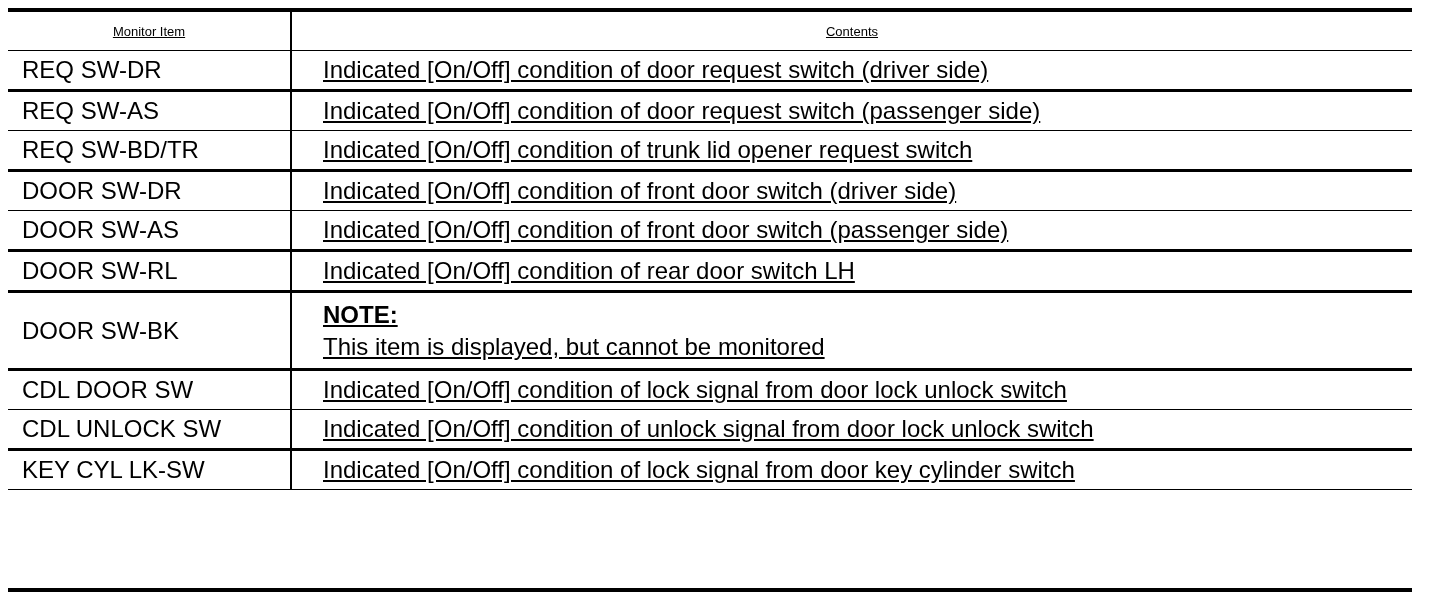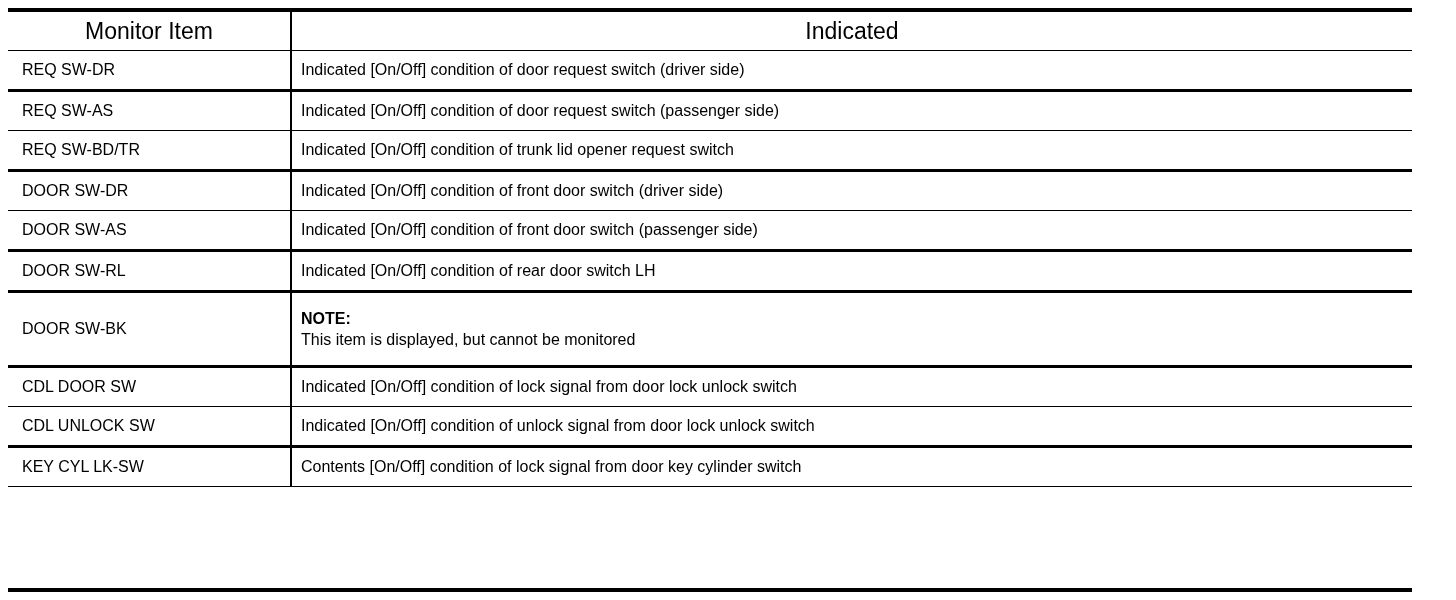--- a/index.html
+++ b/index.html
@@ -37,44 +37,46 @@
   
   table.monitor-table tr.header-row > th {
     border-top: 4px solid #000;
     border-bottom: 1px solid #000;
   }
 
   th, td {
     padding: 0;
     vertical-align: middle;
     font-weight: normal;
-    font-size: 16px;
+    font-size: 24px;
   }
 
   
   th.col-item-head,
   td.cell-item {
     border-right: 2px solid #000;
   }
 
   th.col-item-head,
   th.col-desc-head {
     height: 38px;
-    font-size: 23px;
+    font-size: 13px;
+    text-decoration: underline;
   }
 
   td.cell-item {
     height: 38px;
     padding-left: 14px;
     white-space: nowrap;
   }
 
   td.cell-desc {
     height: 38px;
-    padding-left: 9px;
+    padding-left: 31px;
+    text-decoration: underline;
   }
 
   
   tr.rule-thick > td { border-bottom: 3px solid #000; }
   tr.rule-thin  > td { border-bottom: 1px solid #000; }
 
   
   td.cell-desc.note {
     padding-top: 6px;
     padding-bottom: 6px;
@@ -107,21 +109,21 @@
 <div class="sheet">
 
   <table class="monitor-table">
     <colgroup>
       <col class="col-item">
       <col class="col-desc">
     </colgroup>
     <thead>
       <tr class="header-row">
         <th class="col-item-head">Monitor Item</th>
-        <th class="col-desc-head">Indicated</th>
+        <th class="col-desc-head">Contents</th>
       </tr>
     </thead>
     <tbody>
 
       <tr class="rule-thick">
         <td class="cell-item">REQ SW-DR</td>
         <td class="cell-desc">Indicated [On/Off] condition of door request switch (driver side)</td>
       </tr>
 
       <tr class="rule-thin">
@@ -163,21 +165,21 @@
         <td class="cell-desc">Indicated [On/Off] condition of lock signal from door lock unlock switch</td>
       </tr>
 
       <tr class="rule-thick">
         <td class="cell-item">CDL UNLOCK SW</td>
         <td class="cell-desc">Indicated [On/Off] condition of unlock signal from door lock unlock switch</td>
       </tr>
 
       <tr class="rule-thin">
         <td class="cell-item">KEY CYL LK-SW</td>
-        <td class="cell-desc">Contents [On/Off] condition of lock signal from door key cylinder switch</td>
+        <td class="cell-desc">Indicated [On/Off] condition of lock signal from door key cylinder switch</td>
       </tr>
 
 
     </tbody>
   </table>
 
   <div class="bottom-rule"></div>
 
 </div>
 

